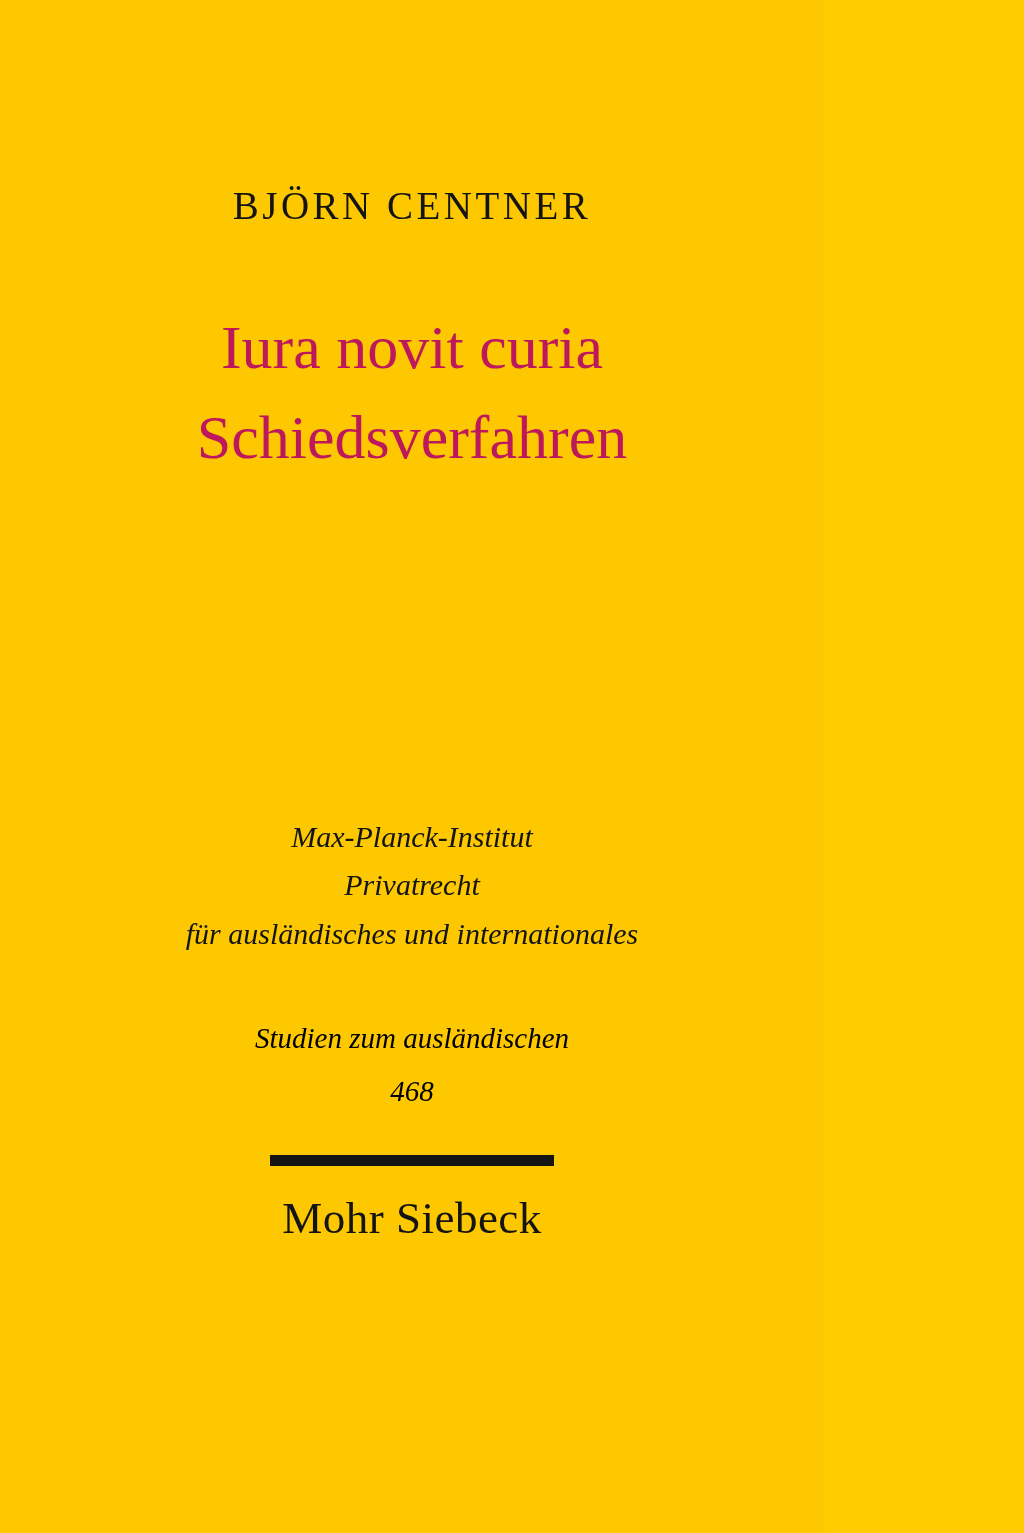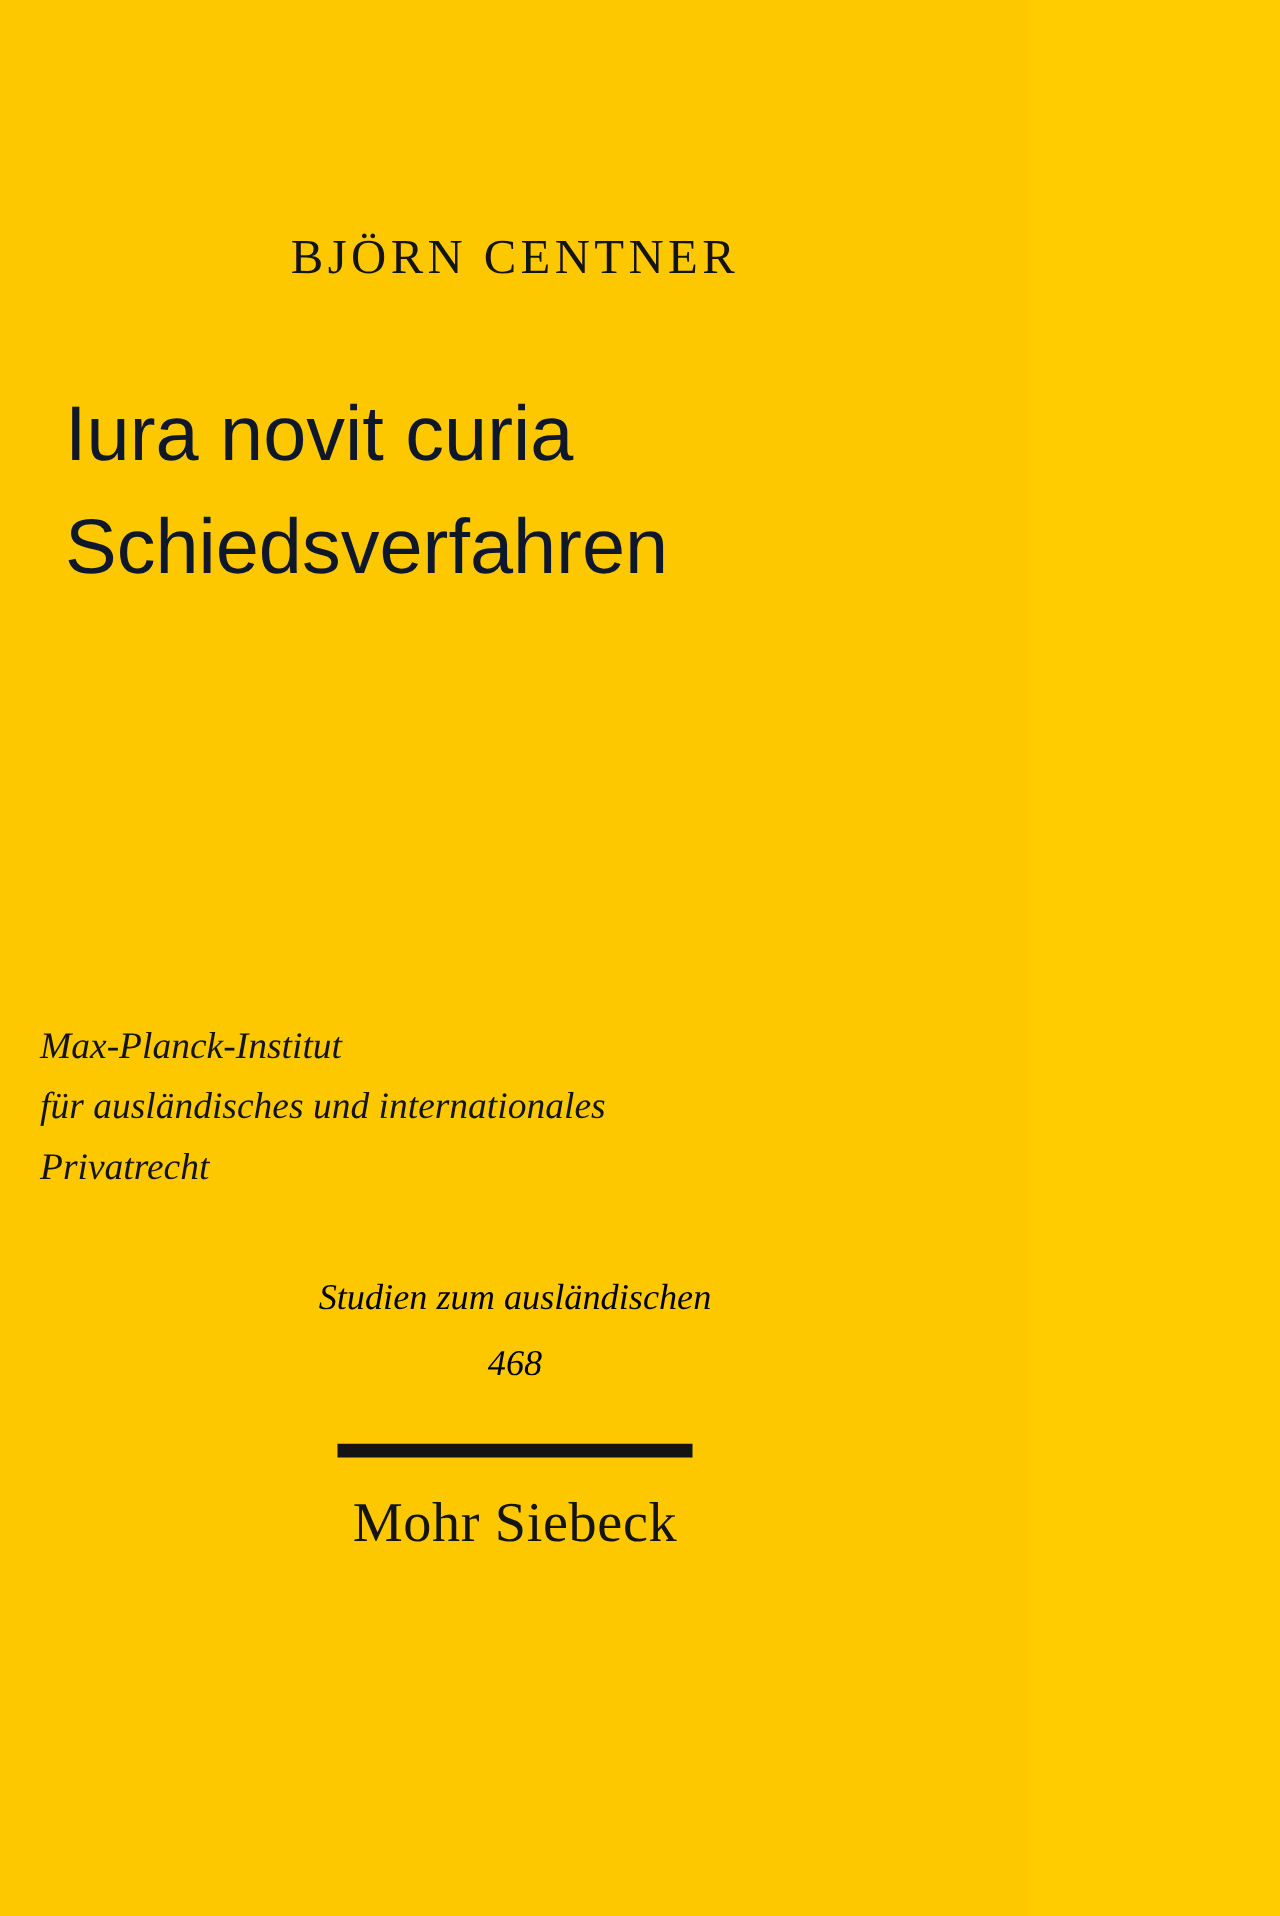--- a/index.html
+++ b/index.html
@@ -30,34 +30,35 @@
     font-size: 39px;
     letter-spacing: 3.5px;
     font-weight: 400;
     color: #141414;
     text-align: center;
     line-height: 1;
   }
   .title {
     margin-top: 78px;
     width: 720px;
-    text-align: left;
-    font-family: Liberation Sans, sans-serif;
+    text-align: center;
+    font-family: Liberation Serif, serif;
     font-size: 62px;
     line-height: 1.45;
     font-weight: 400;
-    color: #0f172a;
+    color: #be185d;
   }
   .title .tline {
     display: block;
     white-space: nowrap;
   }
   .institute {
     margin-top: 330px;
     width: 760px;
+    text-align: center;
     font-style: italic;
     font-size: 30px;
     line-height: 1.62;
     color: #141414;
   }
   .institute .iline {
     display: block;
   }
   .series {
     margin-top: 56px;
@@ -96,22 +97,22 @@
 
   <div class="author">BJÖRN CENTNER</div>
 
   <div class="title">
     <span class="tline">Iura novit curia</span>
     <span class="tline">Schiedsverfahren</span>
   </div>
 
   <div class="institute">
     <span class="iline">Max-Planck-Institut</span>
+    <span class="iline">Privatrecht</span>
     <span class="iline">für ausländisches und internationales</span>
-    <span class="iline">Privatrecht</span>
   </div>
 
   <div class="series">
     <span class="sline">Studien zum ausländischen</span>
     <span class="snum">468</span>
   </div>
 
   <div class="rule"></div>
 
   <div class="publisher">Mohr Siebeck</div>

